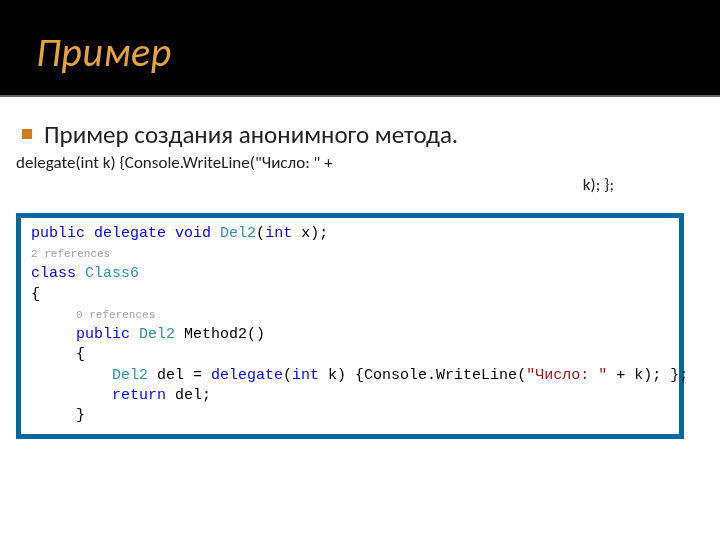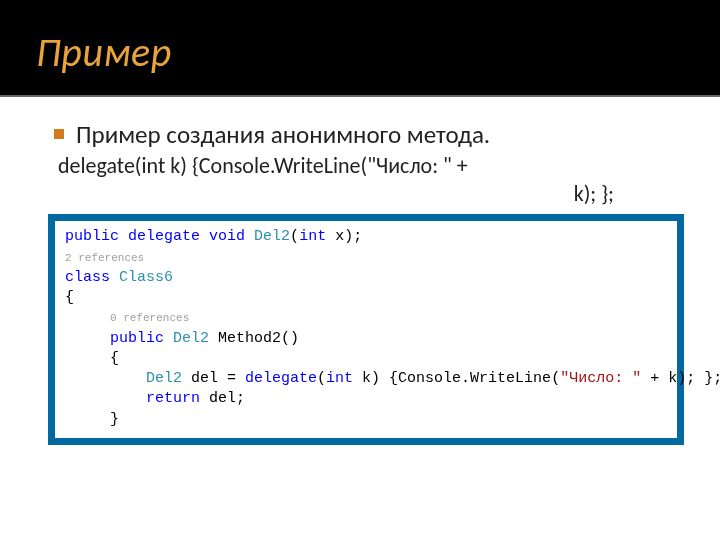--- a/index.html
+++ b/index.html
@@ -17,21 +17,21 @@
     border-bottom: 2px solid #666;
   }
   .title {
     color: #e8a33d;
     font-size: 40px;
     font-style: italic;
     font-weight: 400;
     letter-spacing: 0.5px;
   }
   .body-area {
-    padding: 22px 36px 0 48px;
+    padding: 22px 36px 0 16px;
   }
   ul.bullets {
     list-style: none;
     margin: 0;
     padding: 0;
   }
   ul.bullets li {
     position: relative;
     padding-left: 28px;
     font-size: 25px;
@@ -42,33 +42,33 @@
   ul.bullets li::before {
     content: "";
     position: absolute;
     left: 6px;
     top: 10px;
     width: 10px;
     height: 10px;
     background: #d07c1e;
   }
   .code-text {
-    font-size: 22px;
+    font-size: 17px;
     color: #222;
     line-height: 1.25;
-    margin-left: 10px;
+    margin-left: 0;
   }
   .code-text .line2 {
     display: block;
     text-align: right;
     padding-right: 70px;
   }
   .codebox {
-    margin-top: 7px;
-    border: 7px solid #0369a1;
+    margin-top: 18px;
+    border: 5px solid #0369a1;
     background: #ffffff;
     font-family: Consolas, "Courier New", monospace;
     font-size: 15px;
     line-height: 1.35;
     padding: 6px 10px 8px 10px;
     color: #000;
     white-space: pre;
   }
   .kw  { color: #0000ff; }
   .typ { color: #2b91af; }

